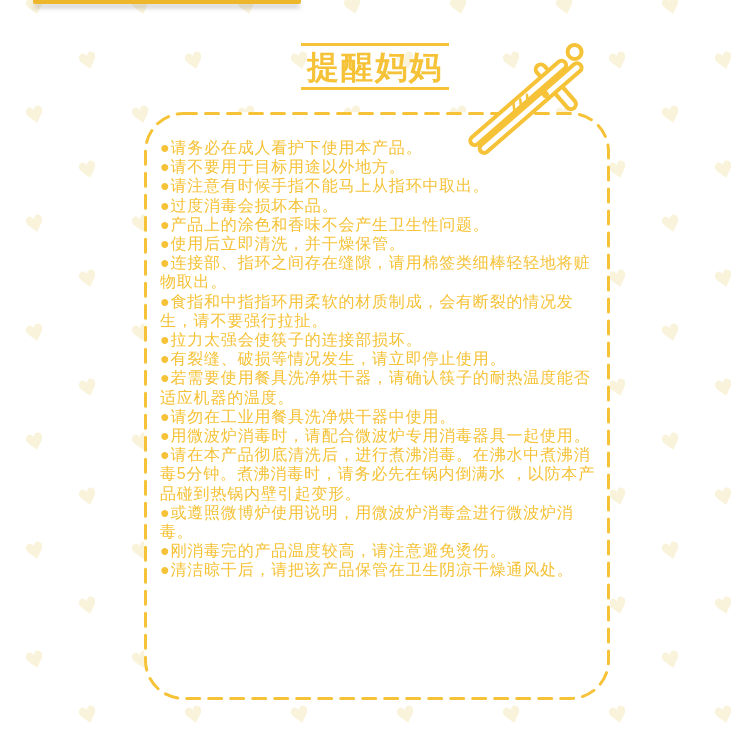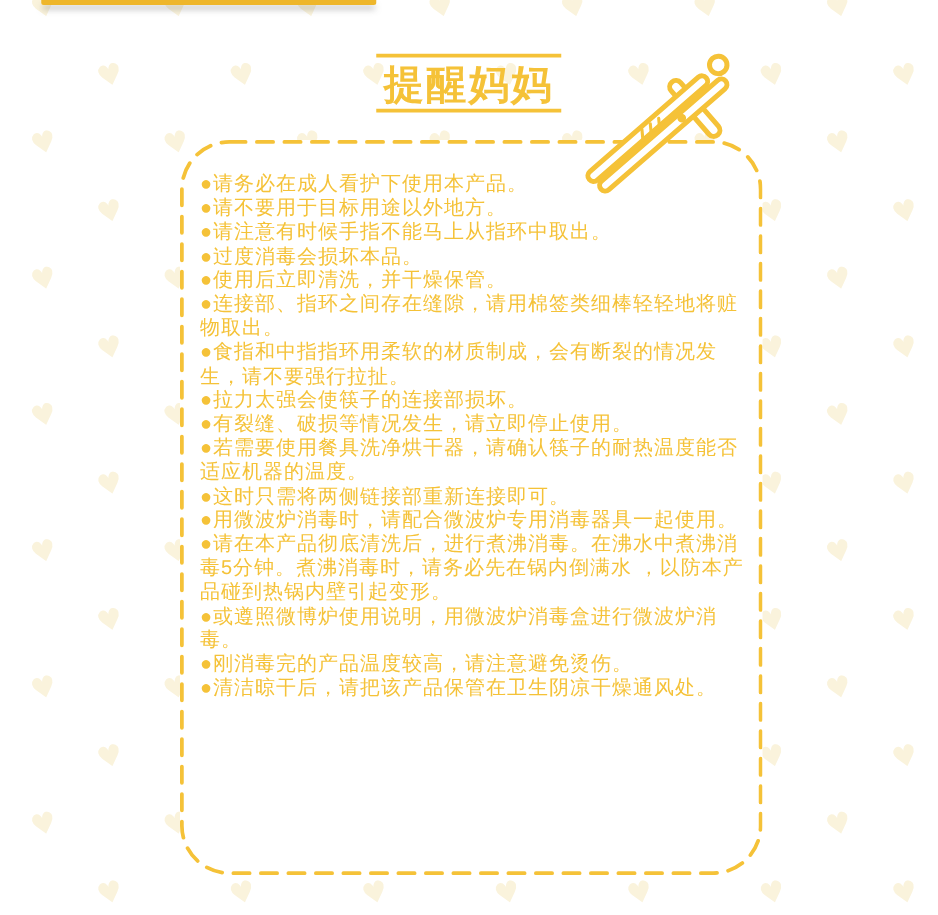--- a/index.html
+++ b/index.html
@@ -176,27 +176,28 @@
 
   <svg class="notice-border" width="466" height="588" viewBox="0 0 466 588" aria-hidden="true">
     <rect x="1.5" y="1.5" width="463" height="585" rx="38" stroke-dasharray="13 9"></rect>
   </svg>
 
   <div class="notice-list" id="notice-list">
       <p class="notice-item">●请务必在成人看护下使用本产品。</p>
       <p class="notice-item">●请不要用于目标用途以外地方。</p>
       <p class="notice-item">●请注意有时候手指不能马上从指环中取出。</p>
       <p class="notice-item">●过度消毒会损坏本品。</p>
+      <p class="notice-item">●产品上的涂色和香味不会产生卫生性问题。</p>
       <p class="notice-item">●使用后立即清洗，并干燥保管。</p>
       <p class="notice-item">●连接部、指环之间存在缝隙，请用棉签类细棒轻轻地将赃物取出。</p>
       <p class="notice-item">●食指和中指指环用柔软的材质制成，会有断裂的情况发生，请不要强行拉扯。</p>
       <p class="notice-item">●拉力太强会使筷子的连接部损坏。</p>
       <p class="notice-item">●有裂缝、破损等情况发生，请立即停止使用。</p>
       <p class="notice-item">●若需要使用餐具洗净烘干器，请确认筷子的耐热温度能否适应机器的温度。</p>
-      <p class="notice-item">●这时只需将两侧链接部重新连接即可。</p>
+      <p class="notice-item">●请勿在工业用餐具洗净烘干器中使用。</p>
       <p class="notice-item">●用微波炉消毒时，请配合微波炉专用消毒器具一起使用。</p>
       <p class="notice-item">●请在本产品彻底清洗后，进行煮沸消毒。在沸水中煮沸消毒5分钟。煮沸消毒时，请务必先在锅内倒满水 ，以防本产品碰到热锅内壁引起变形。</p>
       <p class="notice-item">●或遵照微博炉使用说明，用微波炉消毒盒进行微波炉消毒。</p>
       <p class="notice-item">●刚消毒完的产品温度较高，请注意避免烫伤。</p>
       <p class="notice-item">●清洁晾干后，请把该产品保管在卫生阴凉干燥通风处。</p>
     </div>
 
   <svg class="chopsticks" width="160" height="140" viewBox="0 0 160 140" aria-hidden="true">
     <g transform="translate(22,130) rotate(-41)">
       <rect class="outline" x="96" y="-24" width="10" height="56" rx="5"></rect>

